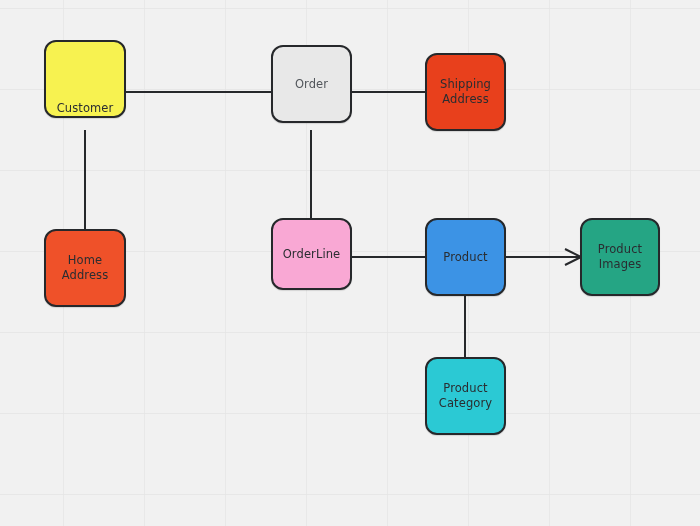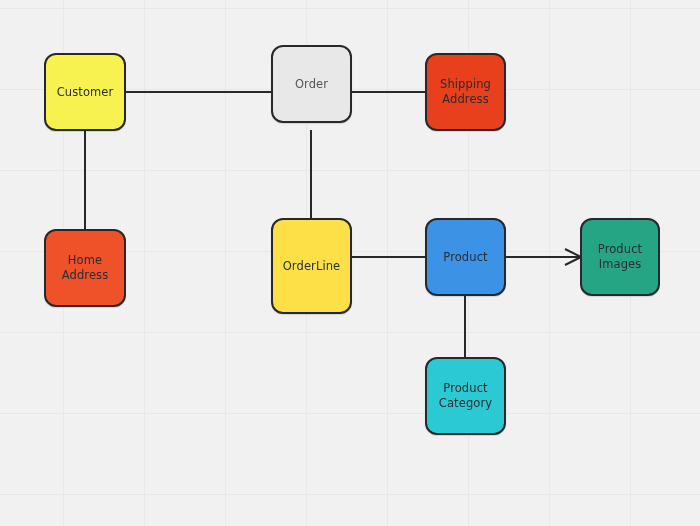--- a/index.html
+++ b/index.html
@@ -80,39 +80,39 @@
       <path d="M505 257 L581 257"></path>
       <path d="M465 295 L465 358"></path>
 
       <g stroke="#26282b" stroke-width="2">
         <path d="M581 257 L565 249"></path>
         <path d="M581 257 L565 265"></path>
       </g>
     </g>
   </svg>
 
-  <div class="node" style="left: 44px; top: 53px; width: 82px; height: 78px; background: rgb(247, 242, 80); border-color: rgb(38, 40, 43); color: rgb(42, 45, 49);">
+  <div class="node" style="left: 44px; top: 40px; width: 82px; height: 78px; background: rgb(247, 242, 80); border-color: rgb(38, 40, 43); color: rgb(42, 45, 49); align-items: flex-end;">
     <span class="node-label">Customer</span>
   </div>
 
   <div class="node" style="left: 271px; top: 45px; width: 81px; height: 78px; background: rgb(232, 232, 232); border-color: rgb(38, 40, 43); color: rgb(82, 86, 91);">
     <span class="node-label">Order</span>
   </div>
 
   <div class="node" style="left: 425px; top: 53px; width: 81px; height: 78px; background: rgb(232, 64, 28); border-color: rgb(38, 40, 43); color: rgb(42, 45, 49);">
     <span class="node-label">Shipping
 Address</span>
   </div>
 
   <div class="node" style="left: 44px; top: 229px; width: 82px; height: 78px; background: rgb(239, 81, 41); border-color: rgb(38, 40, 43); color: rgb(42, 45, 49); justify-content: center;">
     <span class="node-label">Home
 Address</span>
   </div>
 
-  <div class="node" style="left: 271px; top: 218px; width: 81px; height: 96px; background: #fde047; border-color: rgb(38, 40, 43); color: rgb(42, 45, 49);">
+  <div class="node" style="left: 271px; top: 218px; width: 81px; height: 72px; background: #f9a8d4; border-color: rgb(38, 40, 43); color: rgb(42, 45, 49);">
     <span class="node-label">OrderLine</span>
   </div>
 
   <div class="node" style="left: 425px; top: 218px; width: 81px; height: 78px; background: rgb(60, 147, 229); border-color: rgb(38, 40, 43); color: rgb(42, 45, 49);">
     <span class="node-label">Product</span>
   </div>
 
   <div class="node" style="left: 580px; top: 218px; width: 80px; height: 78px; background: rgb(37, 165, 132); border-color: rgb(38, 40, 43); color: rgb(42, 45, 49);">
     <span class="node-label">Product
 Images</span>

